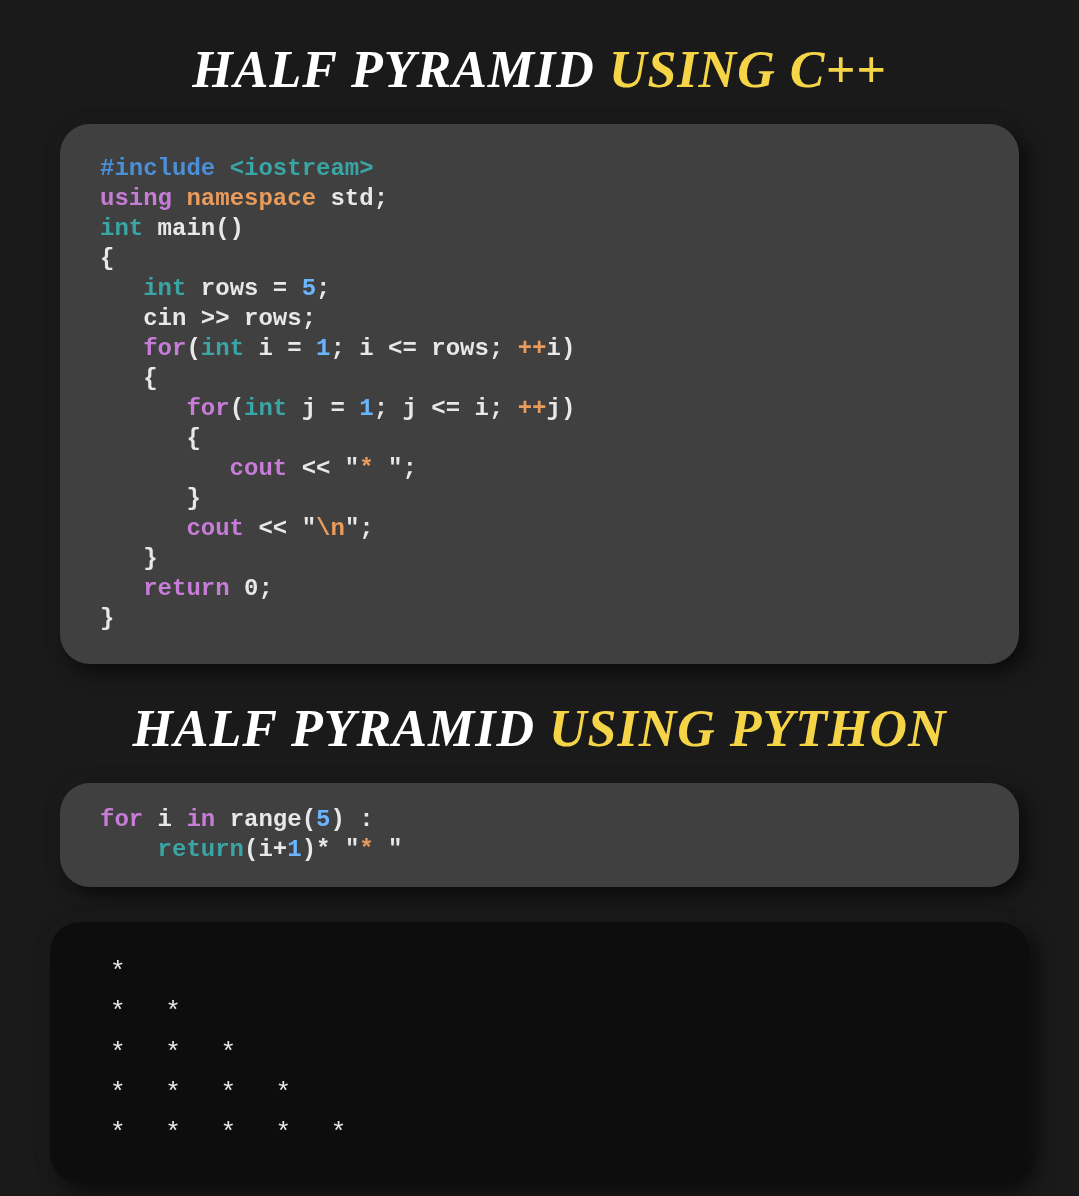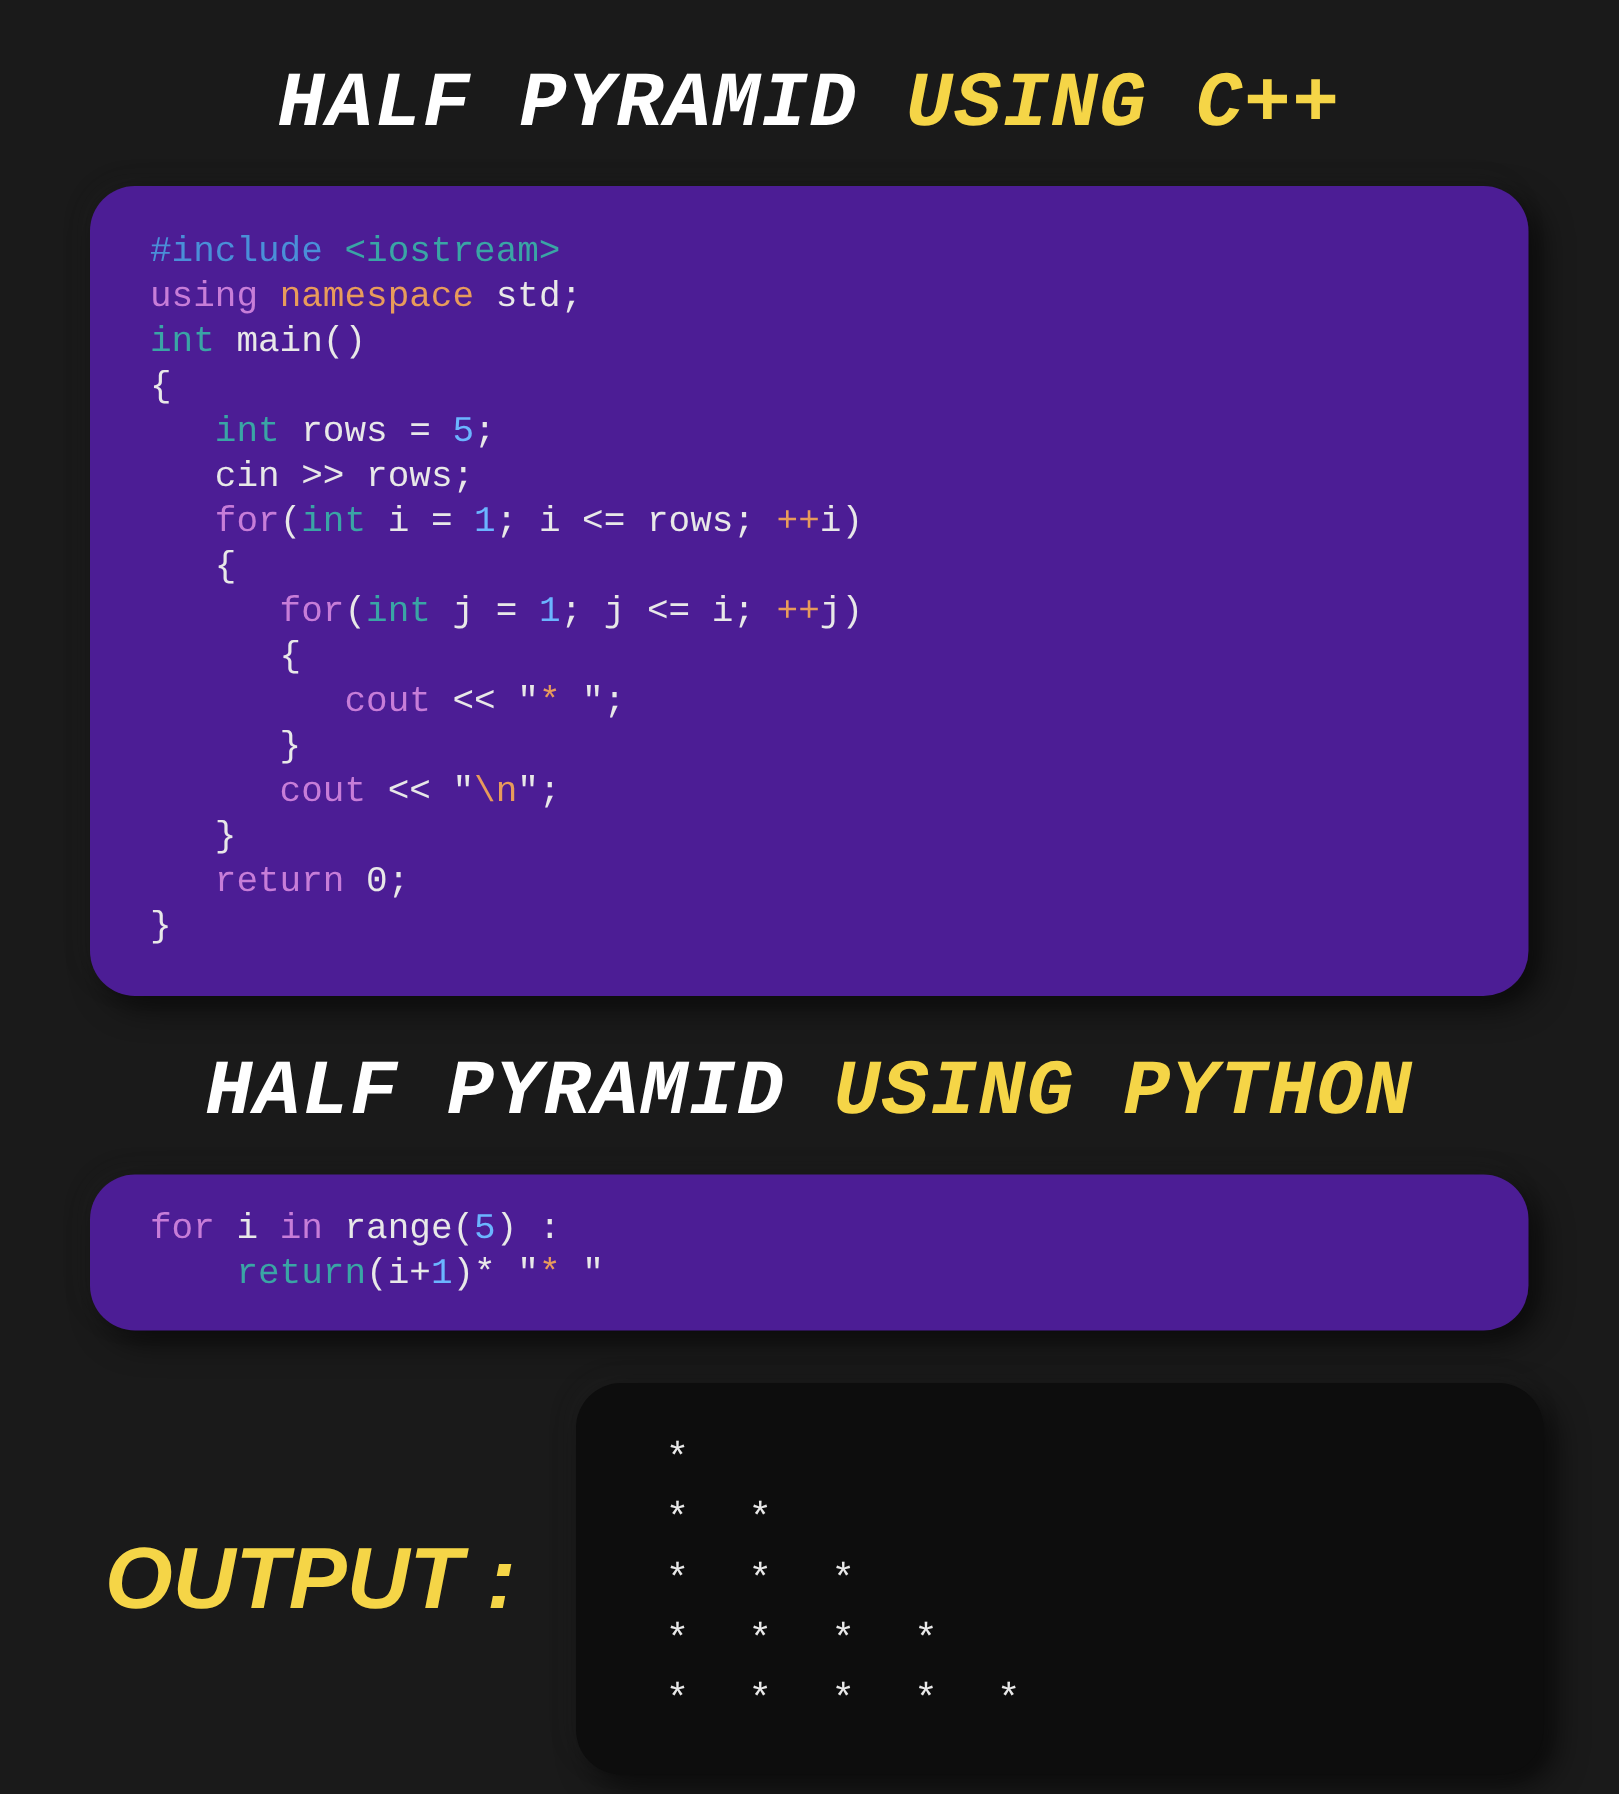--- a/index.html
+++ b/index.html
@@ -5,40 +5,41 @@
   * { margin: 0; padding: 0; box-sizing: border-box; }
   body {
     background: #1a1a1a;
     width: 1079px;
     height: 1196px;
     font-family: Arial, Helvetica, sans-serif;
     padding: 30px 50px;
     overflow: hidden;
   }
   .title {
-    font-family: Liberation Mono, monospace;
+    font-family: Liberation Serif, serif;
     font-weight: 900;
     font-size: 52px;
     text-align: center;
     letter-spacing: 1px;
     margin: 10px 0 25px 0;
     font-style: italic;
   }
   .title .white { color: #ffffff; }
   .title .yellow { color: #f5d547; }
   .code-box {
-    background: #4c1d95;
+    background: #404040;
     border-radius: 30px;
     padding: 30px 40px;
     margin: 0 10px 35px 10px;
     box-shadow: 8px 8px 20px rgba(0,0,0,0.6), -4px -4px 15px rgba(50,50,50,0.15);
     font-family: 'Consolas', 'Courier New', monospace;
     font-size: 24px;
     line-height: 1.25;
     color: #e8e8e8;
+    font-weight: bold;
   }
   .small-box { padding: 22px 40px; }
   .output-row {
     display: flex;
     align-items: center;
     gap: 40px;
     margin-top: 10px;
   }
   .output-label {
     font-family: 'Arial Black', Impact, sans-serif;
@@ -98,21 +99,20 @@
 <div class="title">
   <span class="white">HALF PYRAMID </span><span class="yellow">USING PYTHON</span>
 </div>
 
 <div class="code-box small-box">
 <pre><span class="c-purple">for </span><span class="c-white">i </span><span class="c-purple">in </span><span class="c-white">range</span><span class="c-white">(</span><span class="c-num">5</span><span class="c-white">) :</span>
 <span class="c-teal">    return</span><span class="c-white">(i</span><span class="c-white">+</span><span class="c-num">1</span><span class="c-white">)</span><span class="c-white">* </span><span class="c-white">"</span><span class="c-orange">* </span><span class="c-white">"</span></pre>
 </div>
 
 <div class="output-row">
-  <div class="output-label">OUTPUT :</div>
   <div class="output-box">
 <pre><span>*</span>
 <span>* *</span>
 <span>* * *</span>
 <span>* * * *</span>
 <span>* * * * *</span></pre>
   </div>
 </div>
 
 </body></html>

